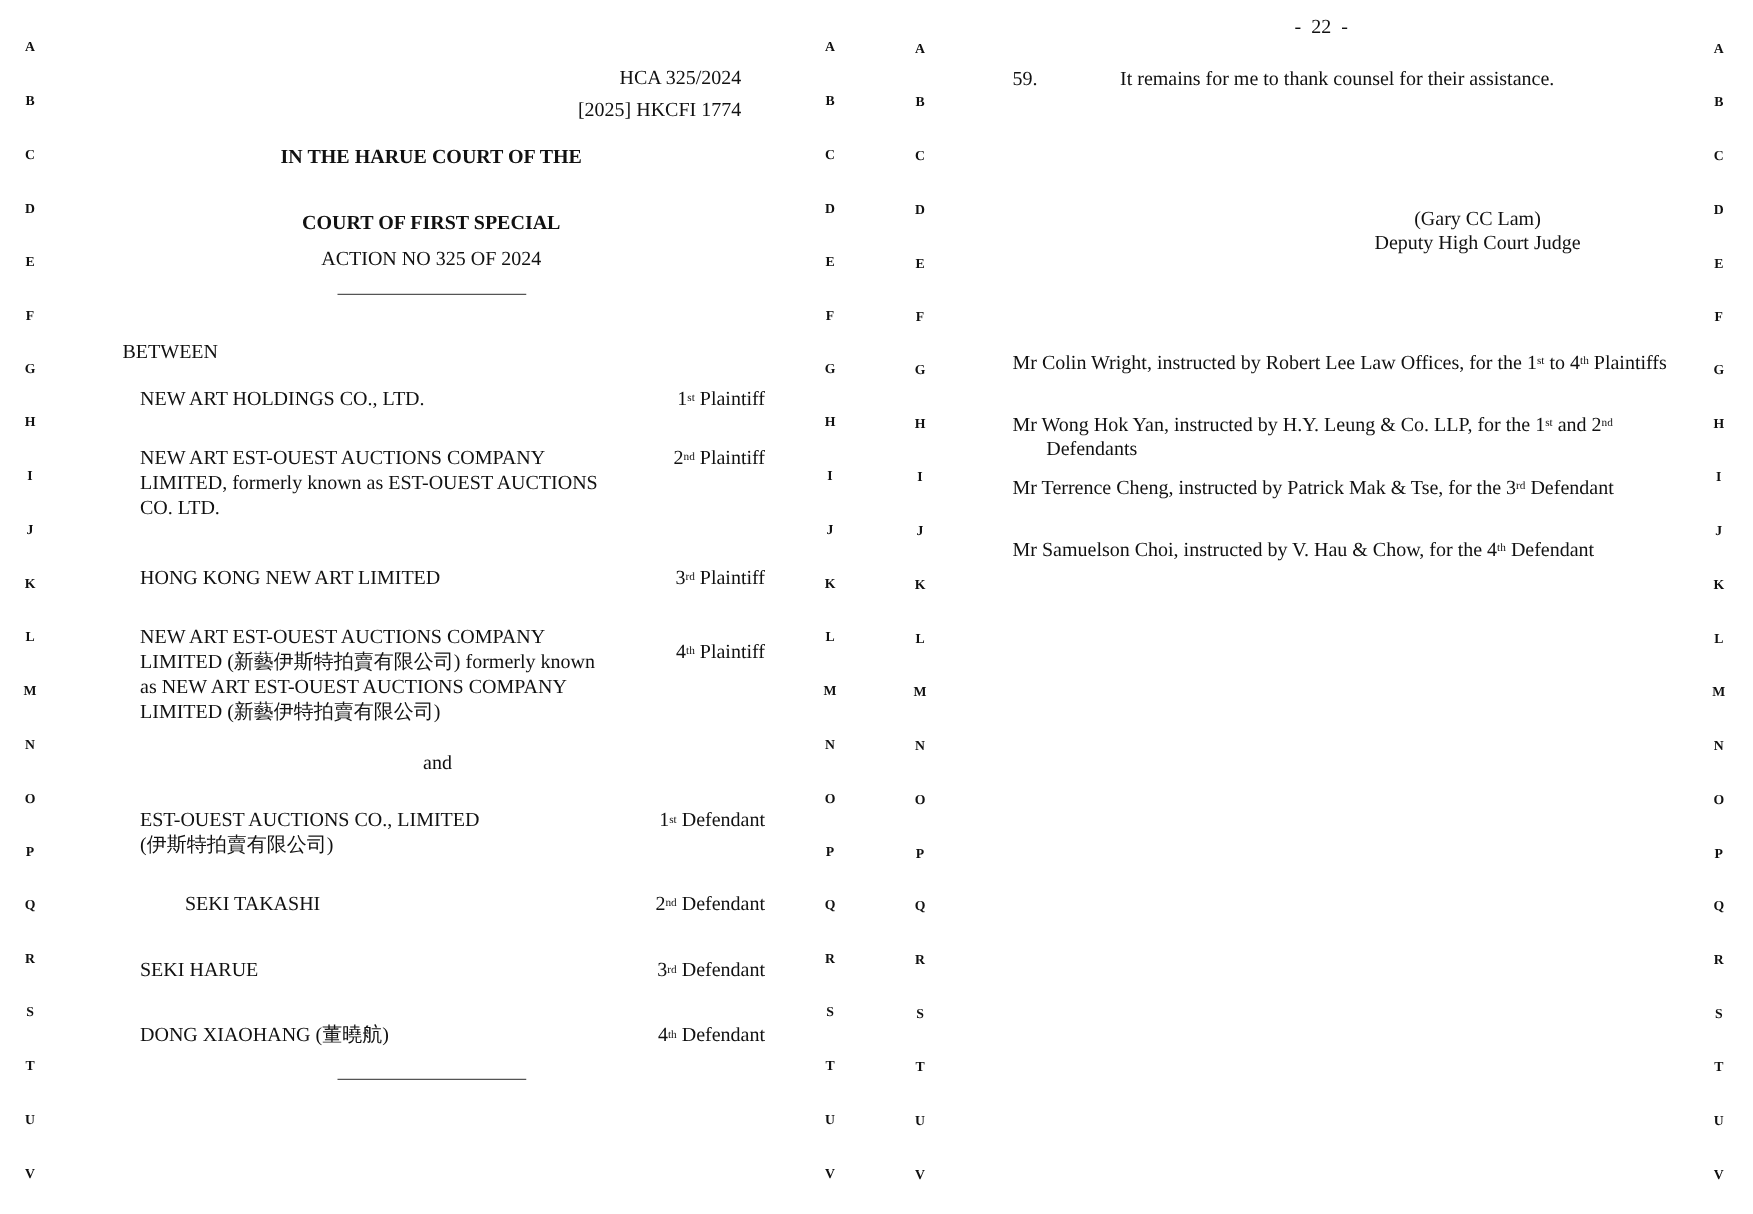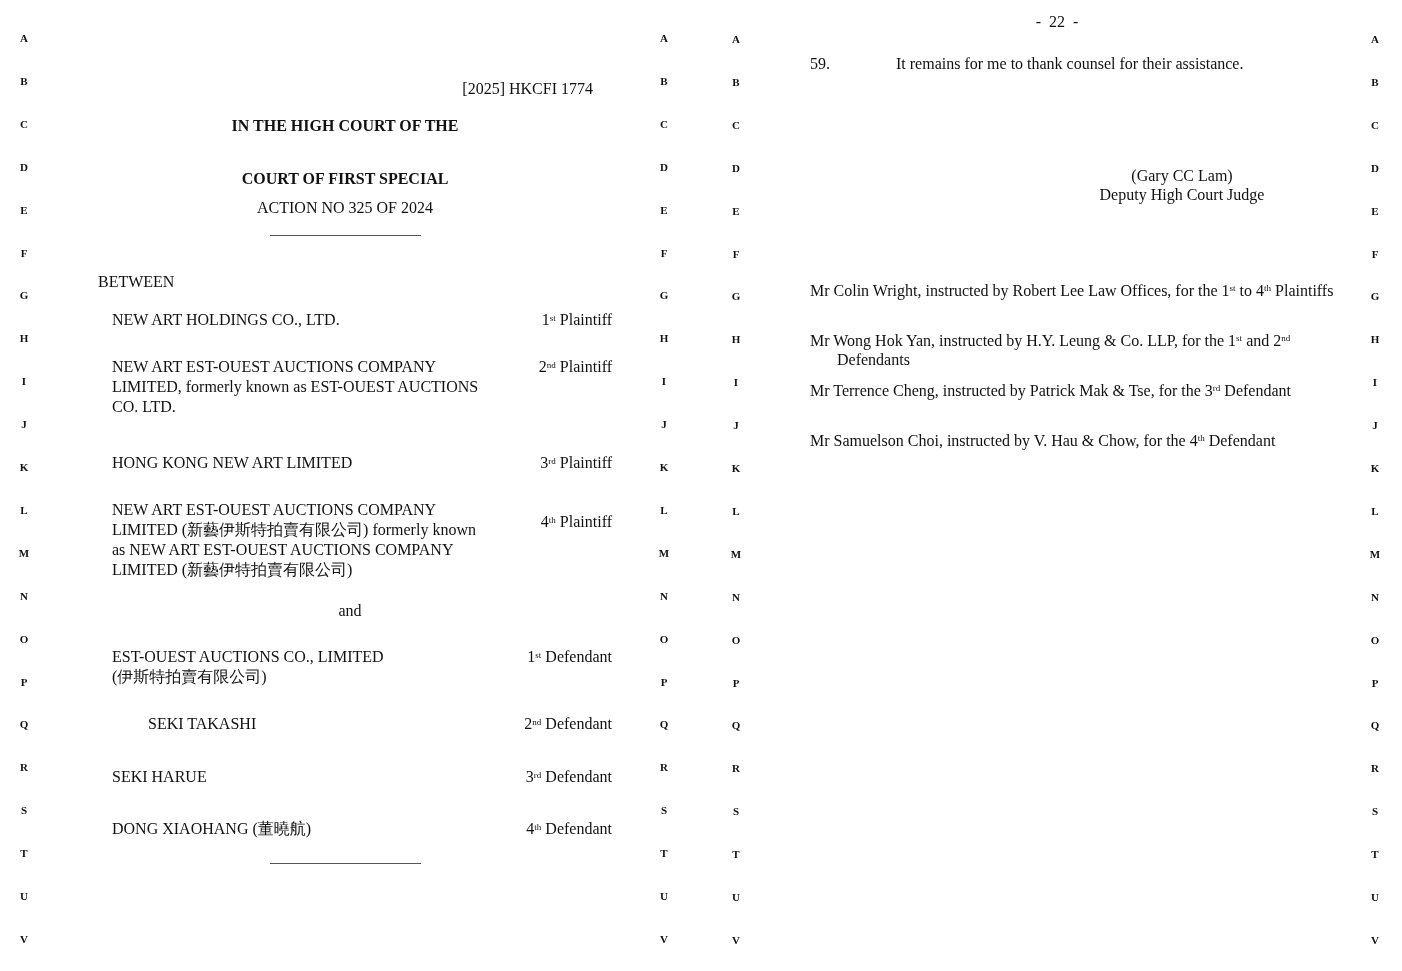--- a/index.html
+++ b/index.html
@@ -65,23 +65,24 @@
       <span style="top: 632.6px;">O</span>
       <span style="top: 675.5px;">P</span>
       <span style="top: 718.4px;">Q</span>
       <span style="top: 761.3px;">R</span>
       <span style="top: 804.2px;">S</span>
       <span style="top: 847.1px;">T</span>
       <span style="top: 890px;">U</span>
       <span style="top: 932.9px;">V</span>
     </div>
 
+  <div class="t right" style="left:300px;width:293px;top:53px;">HCA 325/2024</div>
   <div class="t right" style="left:300px;width:293px;top:79px;">[2025] HKCFI 1774</div>
 
-  <div class="t bold center" style="left:95px;width:500px;top:116px;">IN THE HIGH COURT OF THE</div>
+  <div class="t bold center" style="left:95px;width:500px;top:116px;">IN THE HARUE COURT OF THE</div>
   <div class="t bold center" style="left:95px;width:500px;top:169px;">COURT OF FIRST SPECIAL</div>
   <div class="t center" style="left:95px;width:500px;top:198px;">ACTION NO 325 OF 2024</div>
   <div class="rule" style="left:270px;width:151px;top:235px;"></div>
 
   <div class="t" style="left:98px;top:272px;">BETWEEN</div>
 
   <div id="plaintiffs">
       <div class="party" style="top: 310px;">NEW ART HOLDINGS CO., LTD.</div>
       <div class="role" style="top: 310px;">1<sup>st</sup> Plaintiff</div>
       <div class="party" style="top: 357px;">NEW ART EST-OUEST AUCTIONS COMPANY<br>LIMITED, formerly known as EST-OUEST AUCTIONS<br>CO. LTD.</div>

